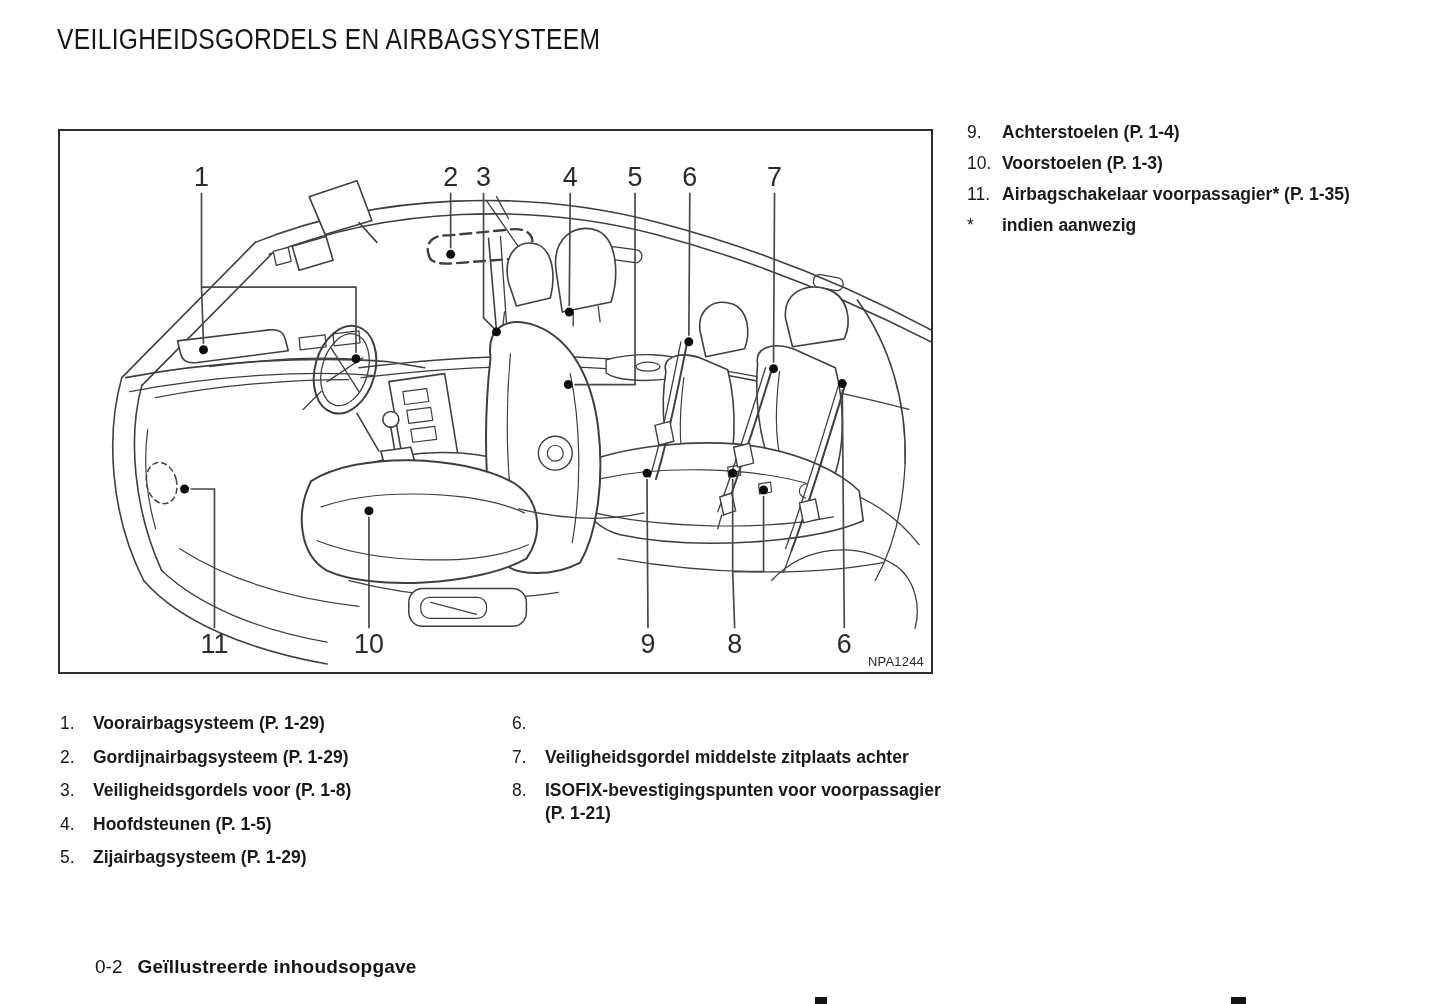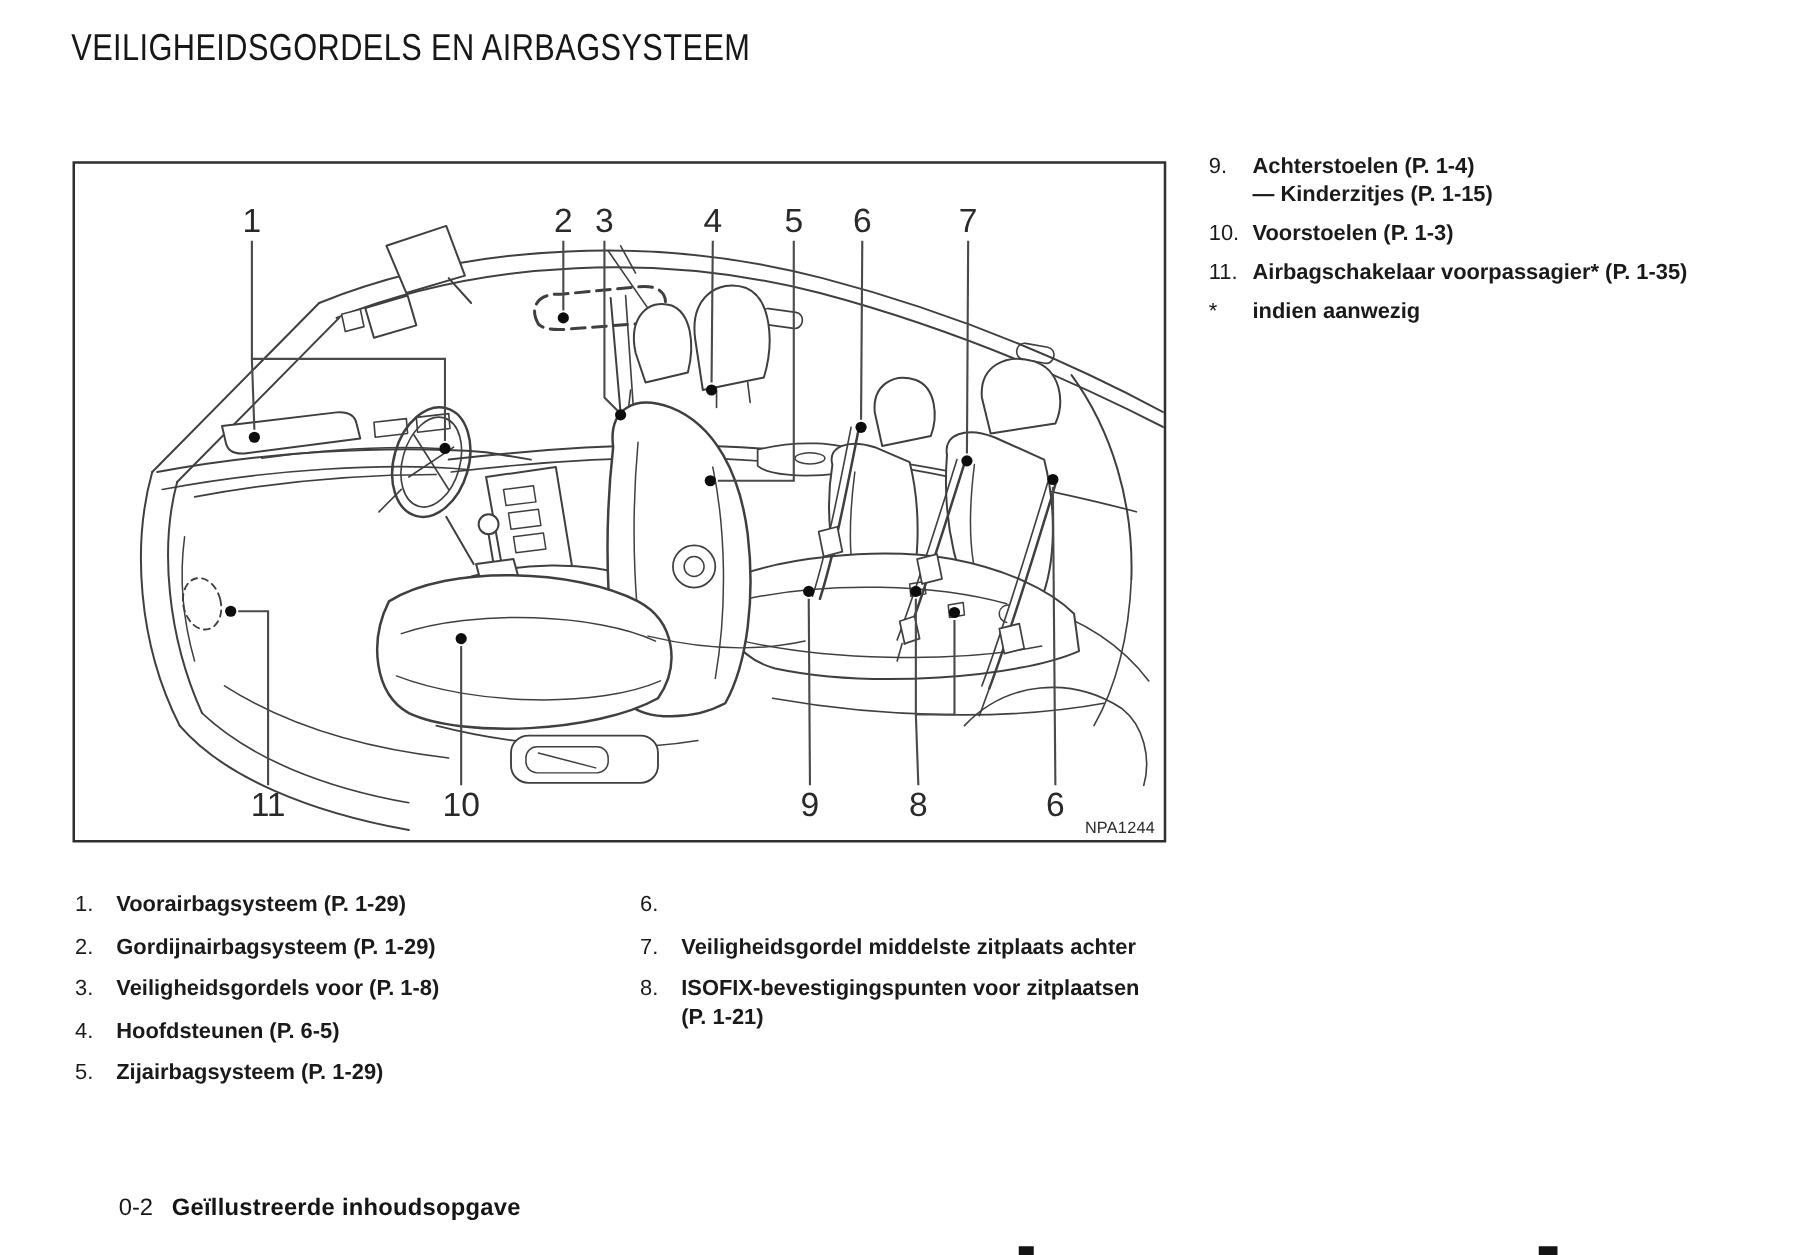--- a/index.html
+++ b/index.html
@@ -205,21 +205,20 @@
       </g>
   </svg>
   <span class="figure-code">NPA1244</span>
 </div>
 
 <aside class="legend legend-right">
   <div class="legend-item">
     <span class="marker">9.</span>
     <span class="lines">
       <span class="line" style="display:block">Achterstoelen (P. 1-4)</span>
-      <span class="line" style="display:block">— Kinderzitjes (P. 1-15)</span>
     </span>
   </div>
   <div class="legend-item">
     <span class="marker">10.</span>
     <span class="lines">
         <span class="line" style="display:block">Voorstoelen (P. 1-3)</span>
       </span>
   </div>
   <div class="legend-item">
     <span class="marker">11.</span>
@@ -250,21 +249,21 @@
   </div>
   <div class="legend-item">
     <span class="marker">3.</span>
     <span class="lines">
         <span class="line" style="display:block">Veiligheidsgordels voor (P. 1-8)</span>
       </span>
   </div>
   <div class="legend-item">
     <span class="marker">4.</span>
     <span class="lines">
-        <span class="line" style="display:block">Hoofdsteunen (P. 6-5)</span>
+        <span class="line" style="display:block">Hoofdsteunen (P. 1-5)</span>
       </span>
   </div>
   <div class="legend-item">
     <span class="marker">5.</span>
     <span class="lines">
         <span class="line" style="display:block">Zijairbagsysteem (P. 1-29)</span>
       </span>
   </div>
 </section>
 
@@ -276,21 +275,21 @@
   </div>
   <div class="legend-item">
     <span class="marker">7.</span>
     <span class="lines">
       <span class="line" style="display:block">Veiligheidsgordel middelste zitplaats achter</span>
     </span>
   </div>
   <div class="legend-item">
     <span class="marker">8.</span>
     <span class="lines">
-      <span class="line" style="display:block">ISOFIX-bevestigingspunten voor zitplaatsen</span>
+      <span class="line" style="display:block">ISOFIX-bevestigingspunten voor voorpassagier</span>
       <span class="line" style="display:block">(P. 1-21)</span>
     </span>
   </div>
 </section>
 
 <footer class="page-footer">
   <span class="pagenum">0-2</span>
   <span class="section">Geïllustreerde inhoudsopgave</span>
 </footer>
 

